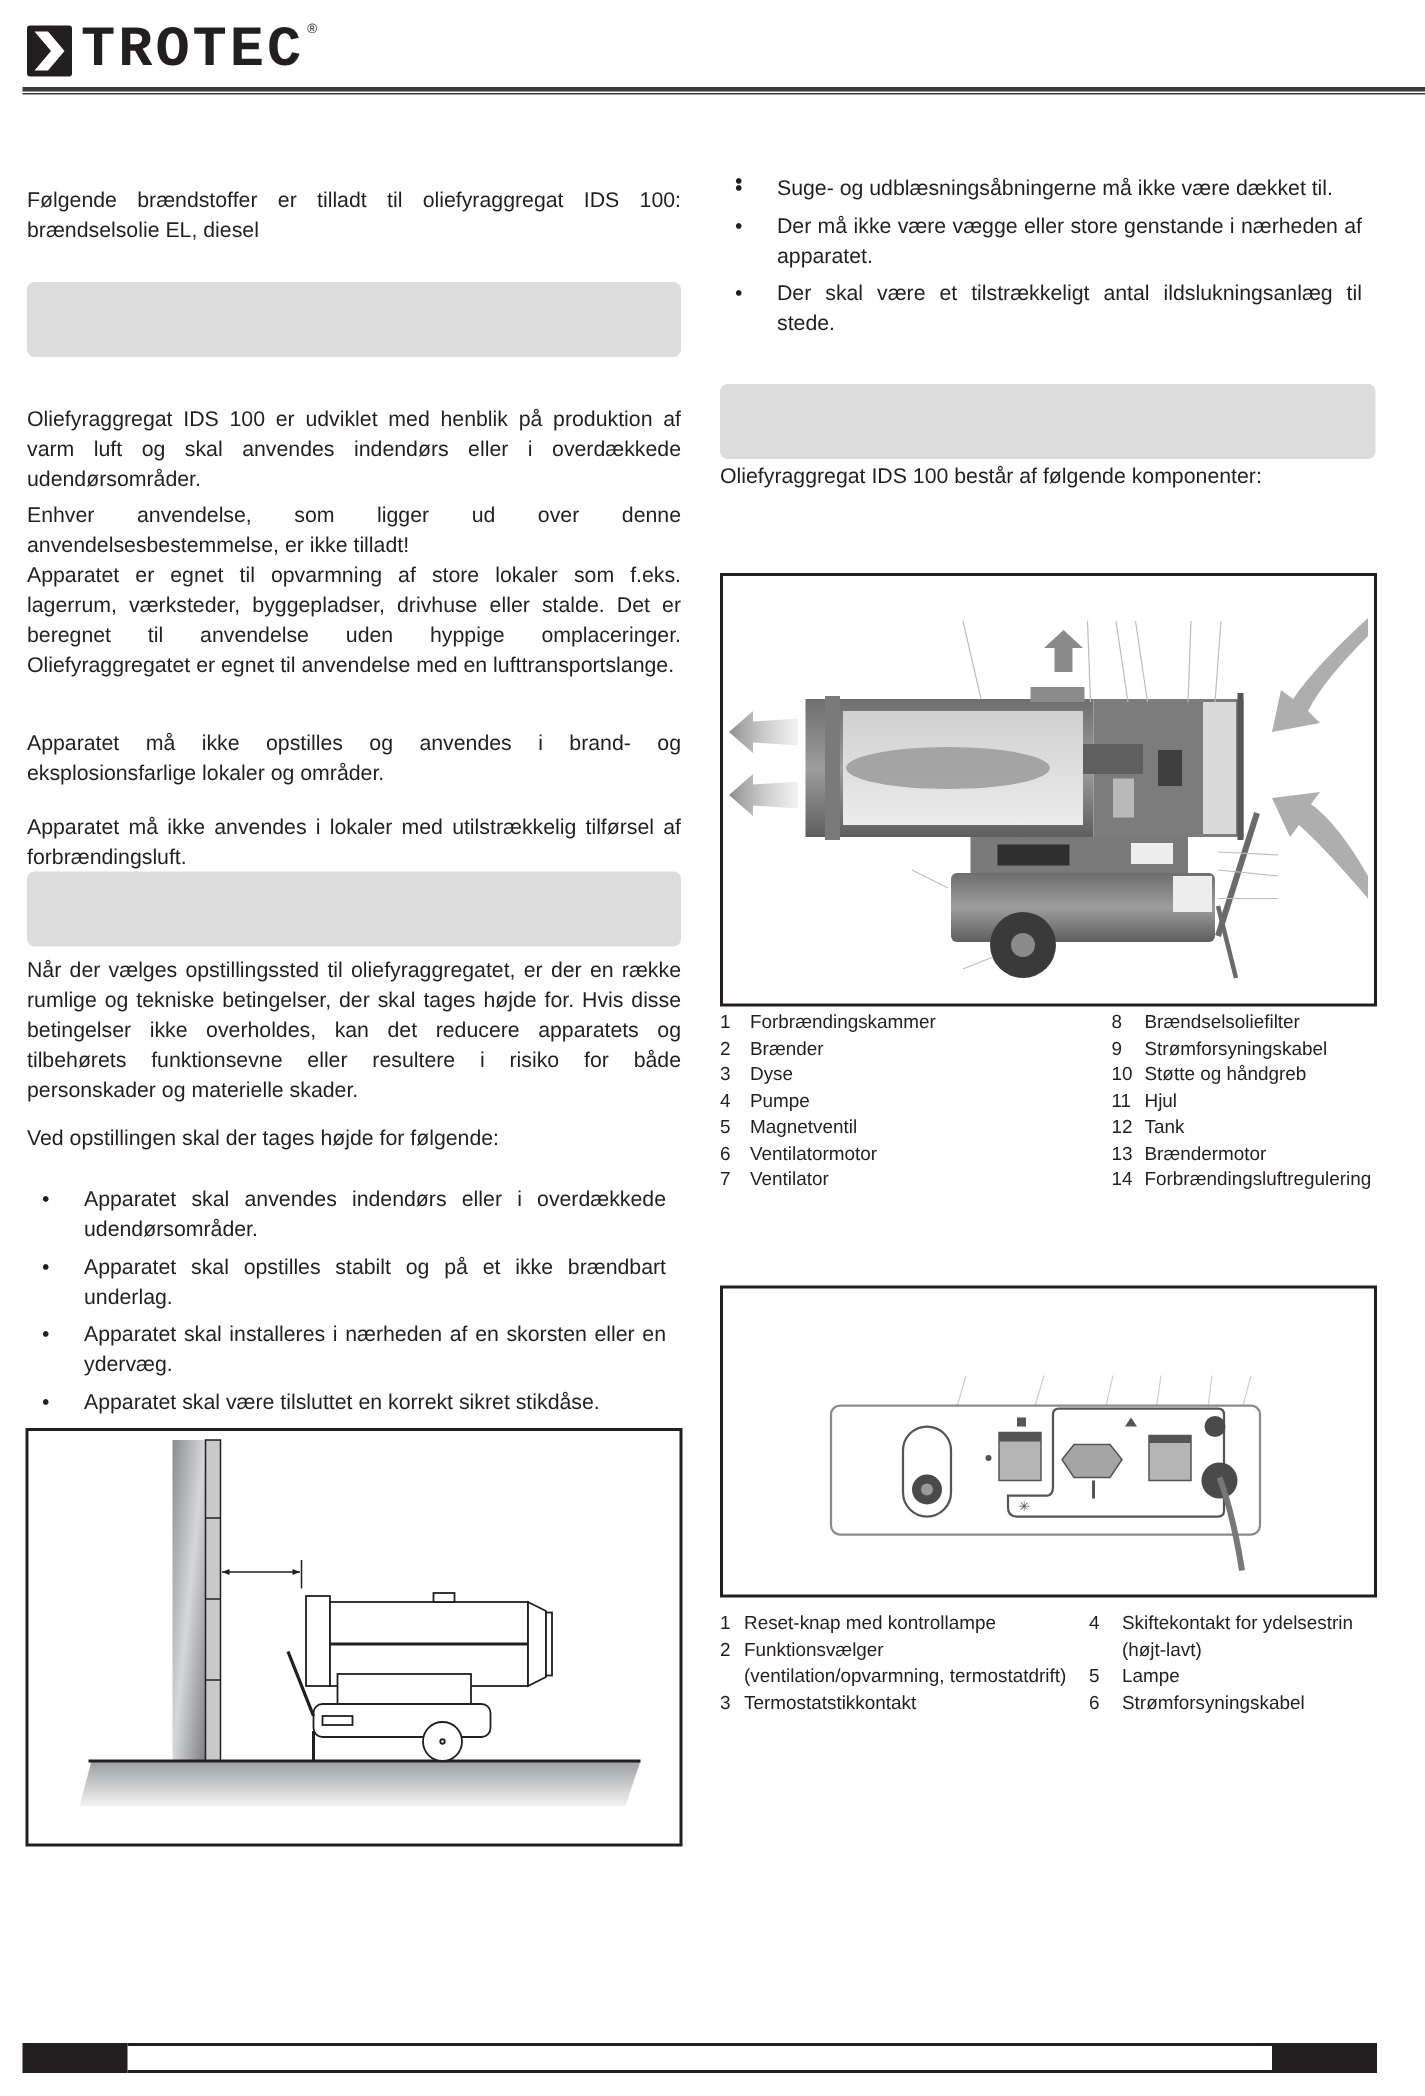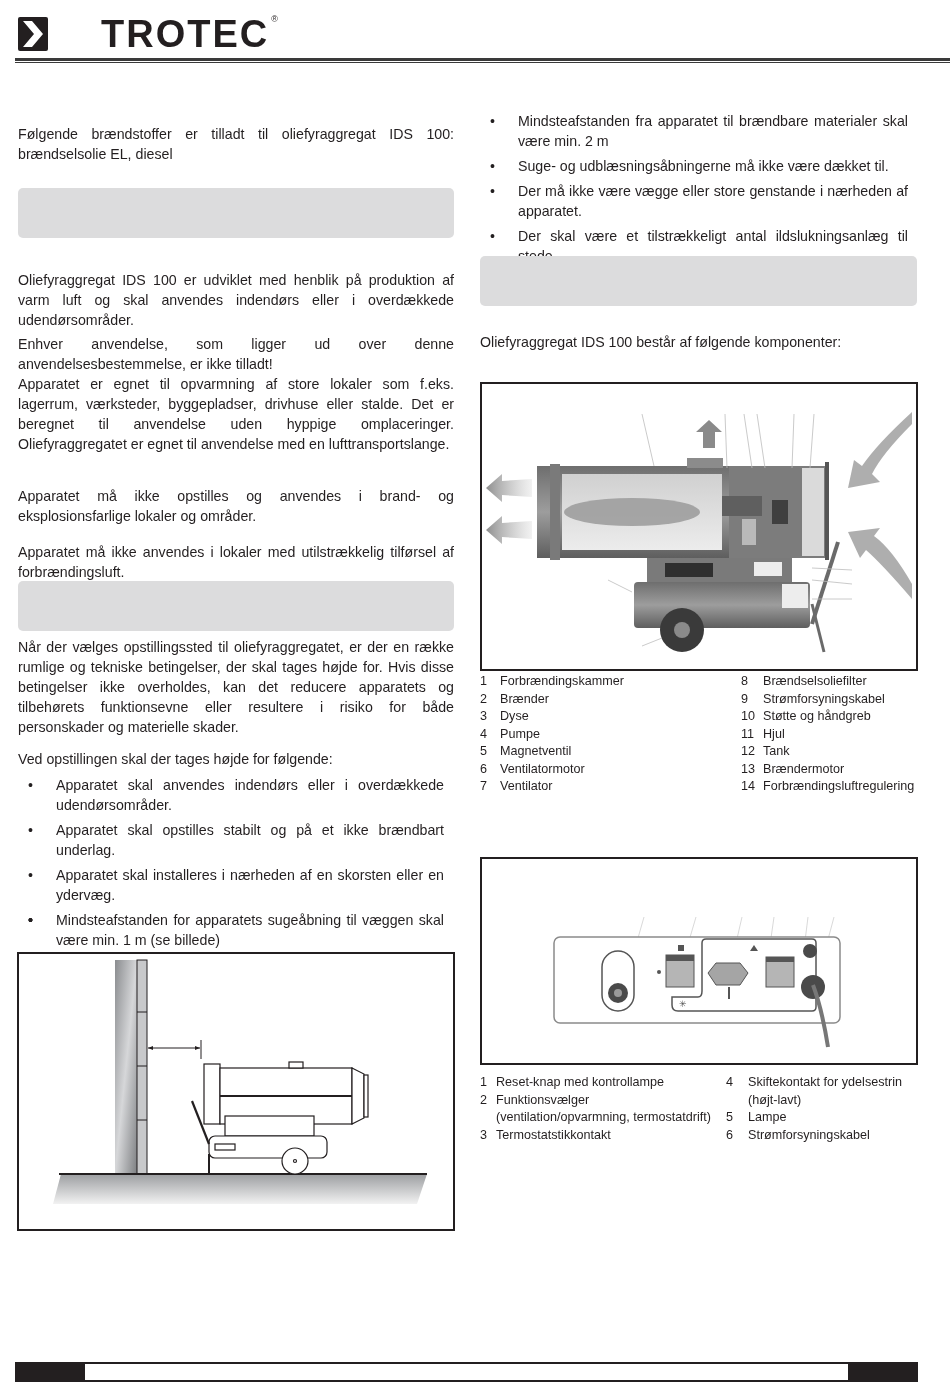--- a/index.html
+++ b/index.html
@@ -2,21 +2,21 @@
 <html><head>
 <meta charset="utf-8">
 <style>
   html, body { margin: 0; padding: 0; background: #ffffff; }
   body { width: 950px; height: 1397px; position: relative; overflow: hidden;
          font-family: "Liberation Sans", sans-serif; color: #231f20; }
   .abs { position: absolute; }
   .logo { left: 18px; top: 14px; height: 40px; display: flex; align-items: center; }
   .logo-mark { width: 30px; height: 34px; background: #231f20; border-radius: 2px; position: relative; margin-right: 6px; }
   .logo-mark svg { position: absolute; left: 0; top: 0; }
-  .logo-text { font-family: Liberation Sans, sans-serif; font-weight: bold; font-size: 38px; letter-spacing: 2px; line-height: 40px; color: #231f20; margin-left: 47px; }
+  .logo-text { font-family: Liberation Mono, monospace; font-weight: bold; font-size: 38px; letter-spacing: 2px; line-height: 40px; color: #231f20; }
   .logo-reg { font-size: 9px; align-self: flex-start; margin-left: 2px; margin-top: 0px; }
   .hdr-rule1 { left: 15px; top: 58px; width: 935px; height: 3px; background: #3a3a3a; }
   .hdr-rule2 { left: 15px; top: 62px; width: 935px; height: 1px; background: #3a3a3a; }
 
   .para { font-size: 14.2px; line-height: 20px; text-align: justify; margin: 0; }
   .col-l { left: 18px; width: 436px; }
   .col-r { left: 480px; width: 428px; }
 
   .graybox { background: #dcdcdd; border-radius: 5px; }
 
@@ -63,26 +63,26 @@
 
 <div class="abs col-l" style="top:486px;">
   <p class="para" style="margin-bottom:16px;">Apparatet må ikke opstilles og anvendes i brand- og eksplosionsfarlige lokaler og områder.</p>
   <p class="para">Apparatet må ikke anvendes i lokaler med utilstrækkelig tilførsel af forbrændingsluft.</p>
 </div>
 
 <div class="abs graybox col-l" style="top:581px; height:50px;"></div>
 
 <div class="abs col-l" style="top:637px;">
   <p class="para" style="margin-bottom:12px;">Når der vælges opstillingssted til oliefyraggregatet, er der en række rumlige og tekniske betingelser, der skal tages højde for. Hvis disse betingelser ikke overholdes, kan det reducere apparatets og tilbehørets funktionsevne eller resultere i risiko for både personskader og materielle skader.</p>
-  <p class="para" style="margin-bottom:6px;">Ved opstillingen skal der tages højde for følgende:</p>
+  <p class="para" style="margin-bottom:21px;">Ved opstillingen skal der tages højde for følgende:</p>
   <ul class="bul" style="padding-right:10px;">
     <li><span class="dot">•</span><span>Apparatet skal anvendes indendørs eller i overdækkede udendørsområder.</span></li>
     <li><span class="dot">•</span><span>Apparatet skal opstilles stabilt og på et ikke brændbart underlag.</span></li>
     <li><span class="dot">•</span><span>Apparatet skal installeres i nærheden af en skorsten eller en ydervæg.</span></li>
-    <li><span class="dot">•</span></li>
+    <li><span class="dot">•</span><span>Apparatet skal være tilsluttet en korrekt sikret stikdåse.</span></li>
     <li><span class="dot">•</span></li>
     <li><span class="dot">•</span><span>Mindsteafstanden for apparatets sugeåbning til væggen skal være min. 1 m (se billede)</span></li>
   </ul>
 </div>
 
 <div class="abs figbox" style="left:17px; top:952px; width:434px; height:275px;">
   <svg width="434" height="275" viewBox="0 0 434 275">
     <defs>
       <linearGradient id="wallg" x1="0" x2="1" y1="0" y2="1">
         <stop offset="0" stop-color="#8a8c8f"></stop>
@@ -117,29 +117,29 @@
       <circle cx="276" cy="207" r="13"></circle>
       <circle cx="276" cy="207" r="1.5"></circle>
       <line x1="173" y1="147" x2="190" y2="190" stroke-width="2.2"></line>
       <rect x="196" y="190" width="20" height="6"></rect>
       <line x1="190" y1="200" x2="190" y2="220" stroke-width="2"></line>
     </g>
   </svg>
 </div>
 
 <ul class="abs bul col-r" style="top:111px;">
-  <li><span class="dot">•</span><span>Mindsteafstanden fra apparatet til brændbare materialer skal være min. 2 m</span></li>
+  <li><span class="dot">•</span></li>
   <li><span class="dot">•</span><span>Suge- og udblæsningsåbningerne må ikke være dækket til.</span></li>
   <li><span class="dot">•</span><span>Der må ikke være vægge eller store genstande i nærheden af apparatet.</span></li>
   <li><span class="dot">•</span><span>Der skal være et tilstrækkeligt antal ildslukningsanlæg til stede.</span></li>
 </ul>
 
 <div class="abs graybox" style="left:480px; top:256px; width:437px; height:50px;"></div>
 
-<p class="abs para col-r" style="top:332px;">Oliefyraggregat IDS 100 består af følgende komponenter:</p>
+<p class="abs para col-r" style="top:308px;">Oliefyraggregat IDS 100 består af følgende komponenter:</p>
 
 <div class="abs figbox" style="left:480px; top:382px; width:434px; height:285px;">
   <svg width="434" height="285" viewBox="0 0 434 285">
     <defs>
       <linearGradient id="arrowL" x1="1" x2="0">
           <stop offset="0" stop-color="#bdbdbd" stop-opacity="0.2"></stop>
           <stop offset="1" stop-color="#8e8e8e"></stop>
         </linearGradient>
       <linearGradient id="body" x1="0" x2="0" y1="0" y2="1">
           <stop offset="0" stop-color="#6e6e6e"></stop>

